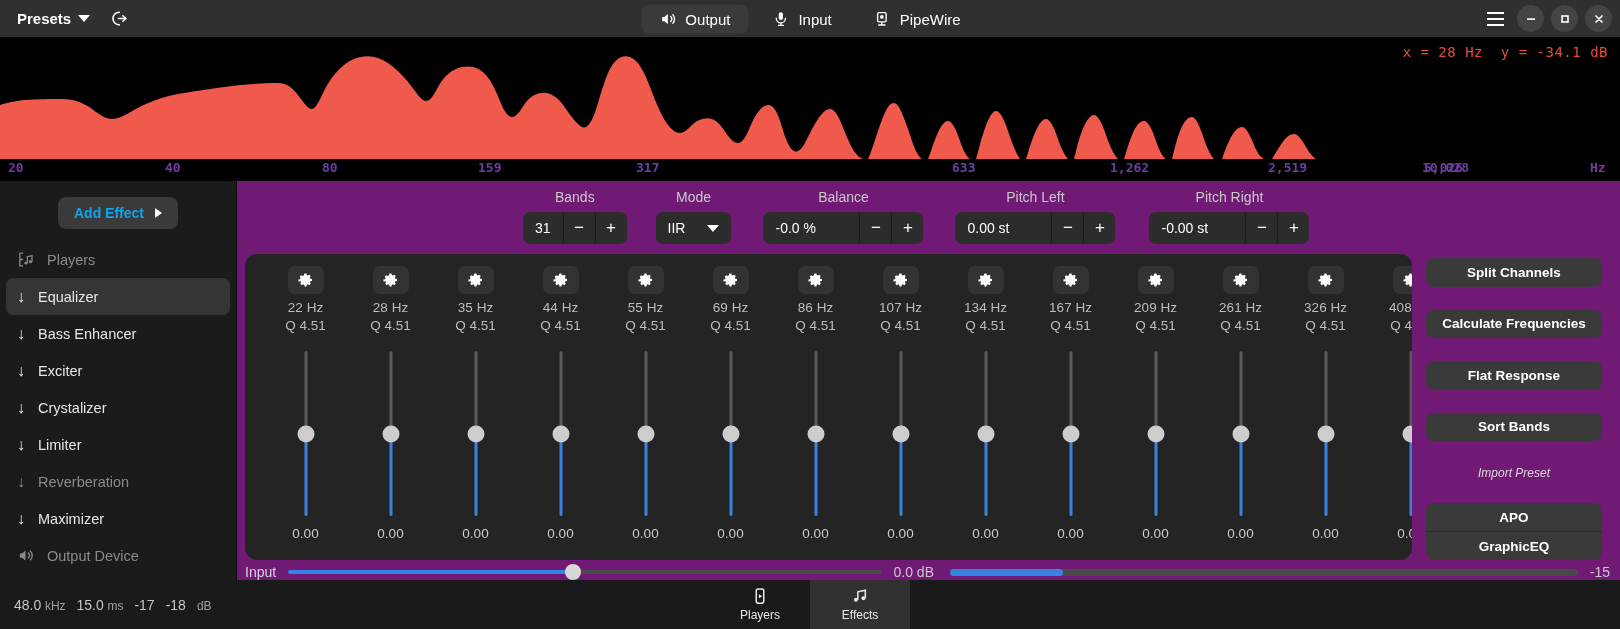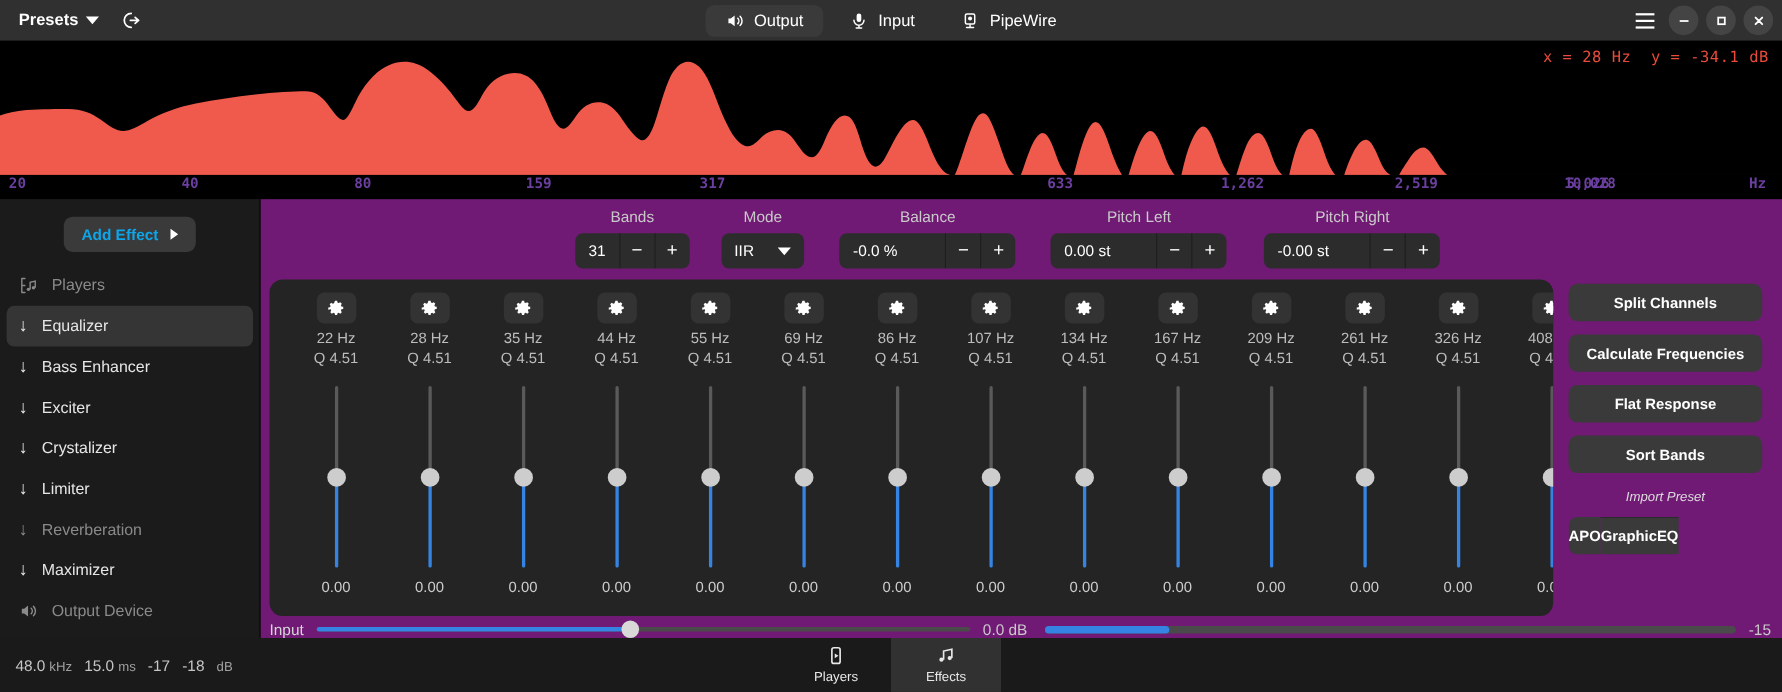--- a/index.html
+++ b/index.html
@@ -208,30 +208,30 @@
     width: 17px; height: 17px; border-radius: 50%;
     background: #cdcdcd; cursor: pointer;
     z-index: 2;
   }
   .band-gain { font-size: 13.5px; color: #cccccc; }
 
   
   .rightcol {
     width: 186px; min-width: 186px;
     display: flex; flex-direction: column;
-    gap: 12px; padding-top: 4px; padding-right: 10px;
+    gap: 23px; padding-top: 4px; padding-right: 10px;
   }
   .rbtn {
     background: #3a3a3a; border-radius: 8px;
     height: 34px; display: flex; align-items: center; justify-content: center;
     font-size: 13.5px; font-weight: bold; color: #ffffff; cursor: pointer;
     white-space: nowrap;
   }
   .import-label { font-size: 12px; color: #dcdcdc; text-align: center; margin-top: 2px; font-style: italic; }
-  .stackgroup { display: flex; flex-direction: row; border-radius: 8px; overflow: hidden; }
+  .stackgroup { display: flex; flex-direction: column; border-radius: 8px; overflow: hidden; }
   .stackgroup .rbtn { border-radius: 0; }
   .stackgroup .rbtn + .rbtn { border-top: 1px solid #2b2b2b; }
 
   
   .levels-row {
     display: flex; align-items: center;
     padding: 4px 10px 0 8px; gap: 16px;
   }
   .level-left { flex: 1; display: flex; align-items: center; gap: 12px; min-width: 0; }
   .level-right { width: 660px; display: flex; align-items: center; gap: 12px; }

